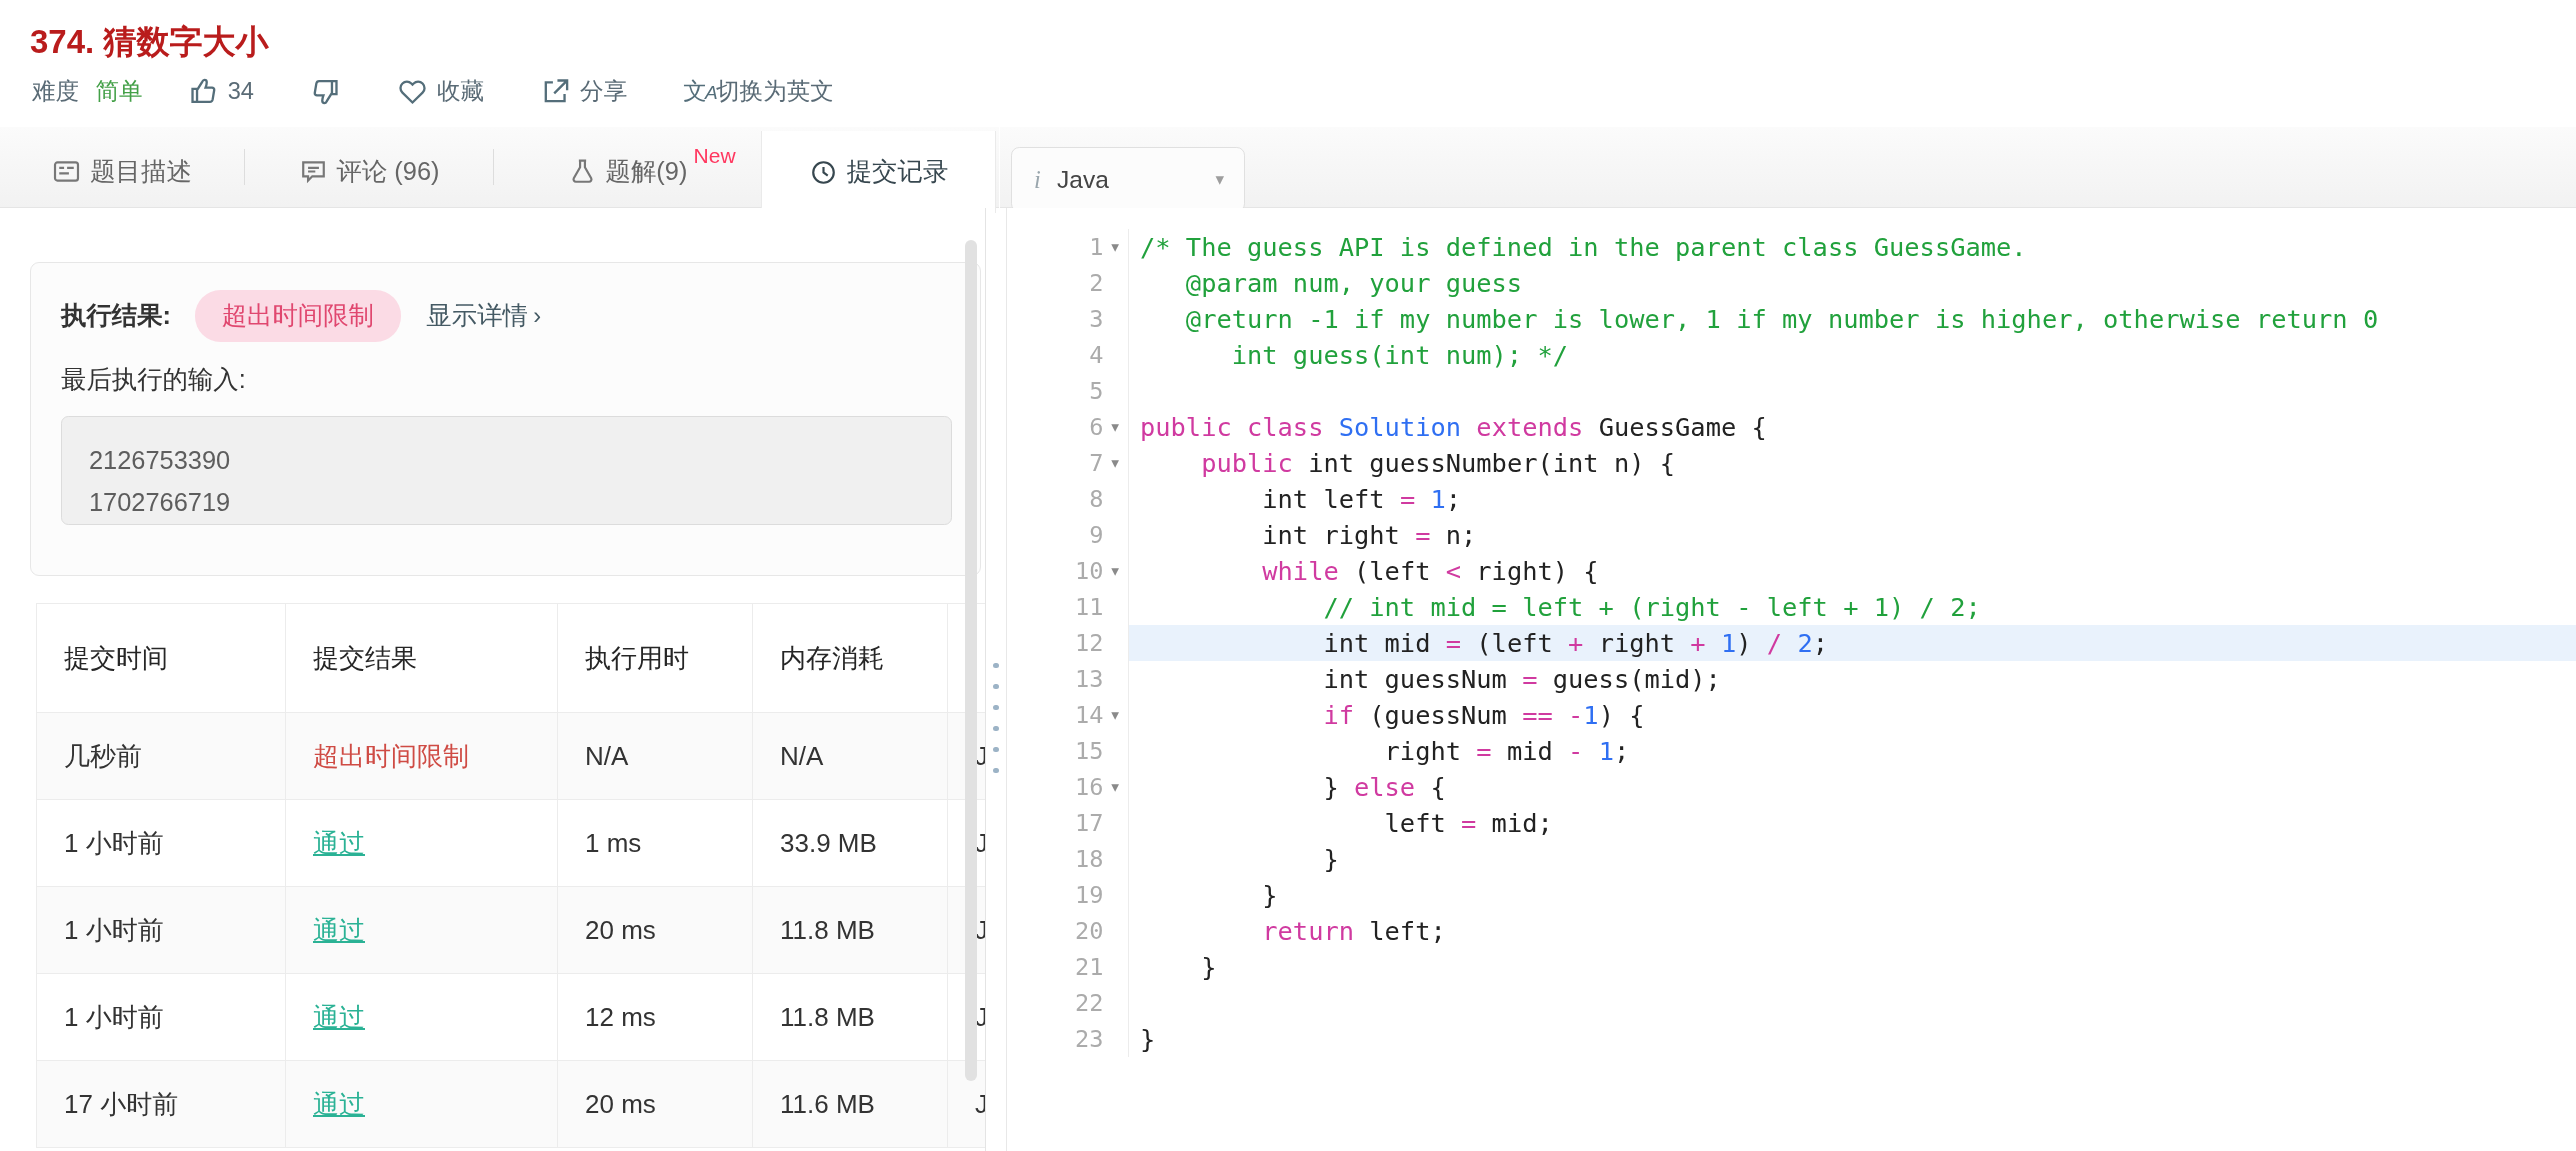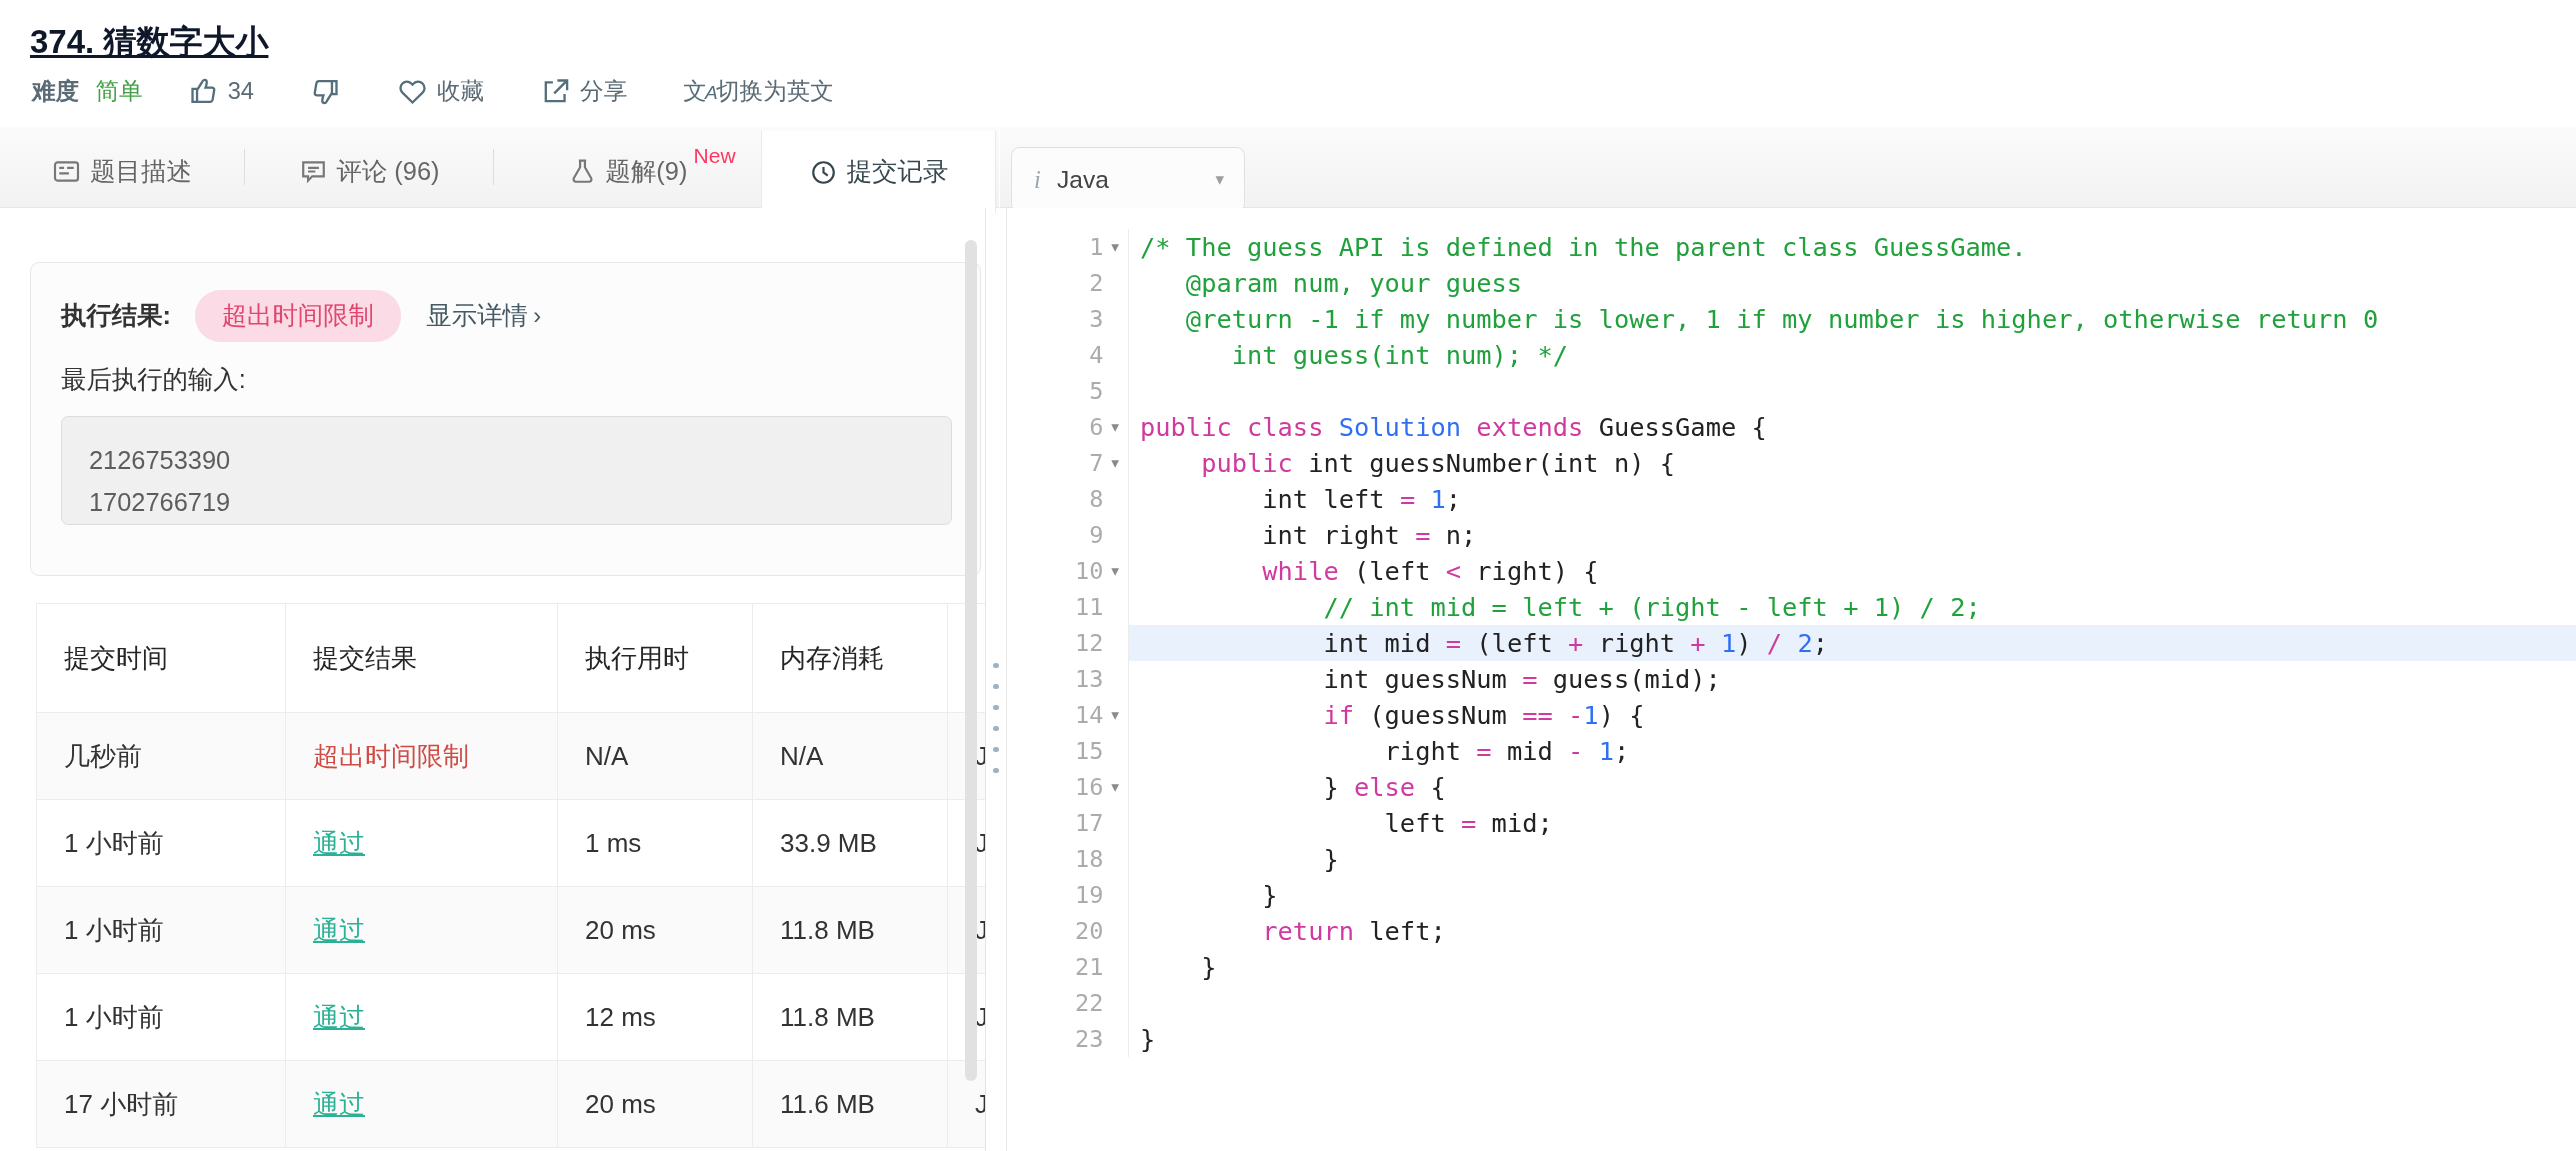--- a/index.html
+++ b/index.html
@@ -7,26 +7,26 @@
     --c-badge-text:#e0476f; --c-badge-bg:#fbdbe5; --c-keyword:#d03aa0;
     --c-number-type:#2f6ff2; --c-comment:#21a13c; --c-line-highlight:#e9f2fc;
     --c-new-badge:#ff375f;
   }
   *{margin:0;padding:0;box-sizing:border-box;}
   html,body{width:2576px;height:1152px;overflow:hidden;background:#fff;
     font-family:"Liberation Sans","DejaVu Sans",sans-serif;color:#333;}
 
   
   #page-header{position:absolute;left:0;top:0;width:999px;height:127px;background:#fff;}
-  .page-title{position:absolute;left:30px;top:20px;font-size:33px;font-weight:600;color:#0f172a;text-decoration:underline;}
+  .page-title{position:absolute;left:30px;top:20px;font-size:33px;font-weight:600;color:#b91c1c;}
   .meta-row{position:absolute;left:32px;top:71px;height:40px;display:flex;align-items:center;
     font-size:23.6px;color:#5a6b76;}
   .meta-row .grp{display:flex;align-items:center;margin-right:56px;cursor:pointer;}
   .meta-row .lbl{margin-left:9px;text-align:right;}
-  .diff-label{margin-right:16.3px;cursor:default;font-weight:bold;}
+  .diff-label{margin-right:16.3px;cursor:default;}
   .diff-value{color:var(--c-difficulty-easy);font-weight:500;cursor:default;margin-right:45px;}
   .micon{width:31px;height:31px;stroke:#546e7a;fill:none;stroke-width:1.8;flex:0 0 auto;}
   .translate-ic{font-size:23.6px;color:#546e7a;font-weight:500;letter-spacing:-1.8px;}
   .translate-ic .ta{font-size:19px;font-style:italic;}
 
   
   #tabbar{position:absolute;left:0;top:127px;width:999px;height:81px;
     background:linear-gradient(#fbfbfb,#f2f2f2);border-bottom:0.9px solid #e5e5e5;}
   .tab{position:absolute;top:4px;height:81px;display:flex;align-items:center;justify-content:center;
     font-size:25.4px;color:#666;cursor:pointer;}

